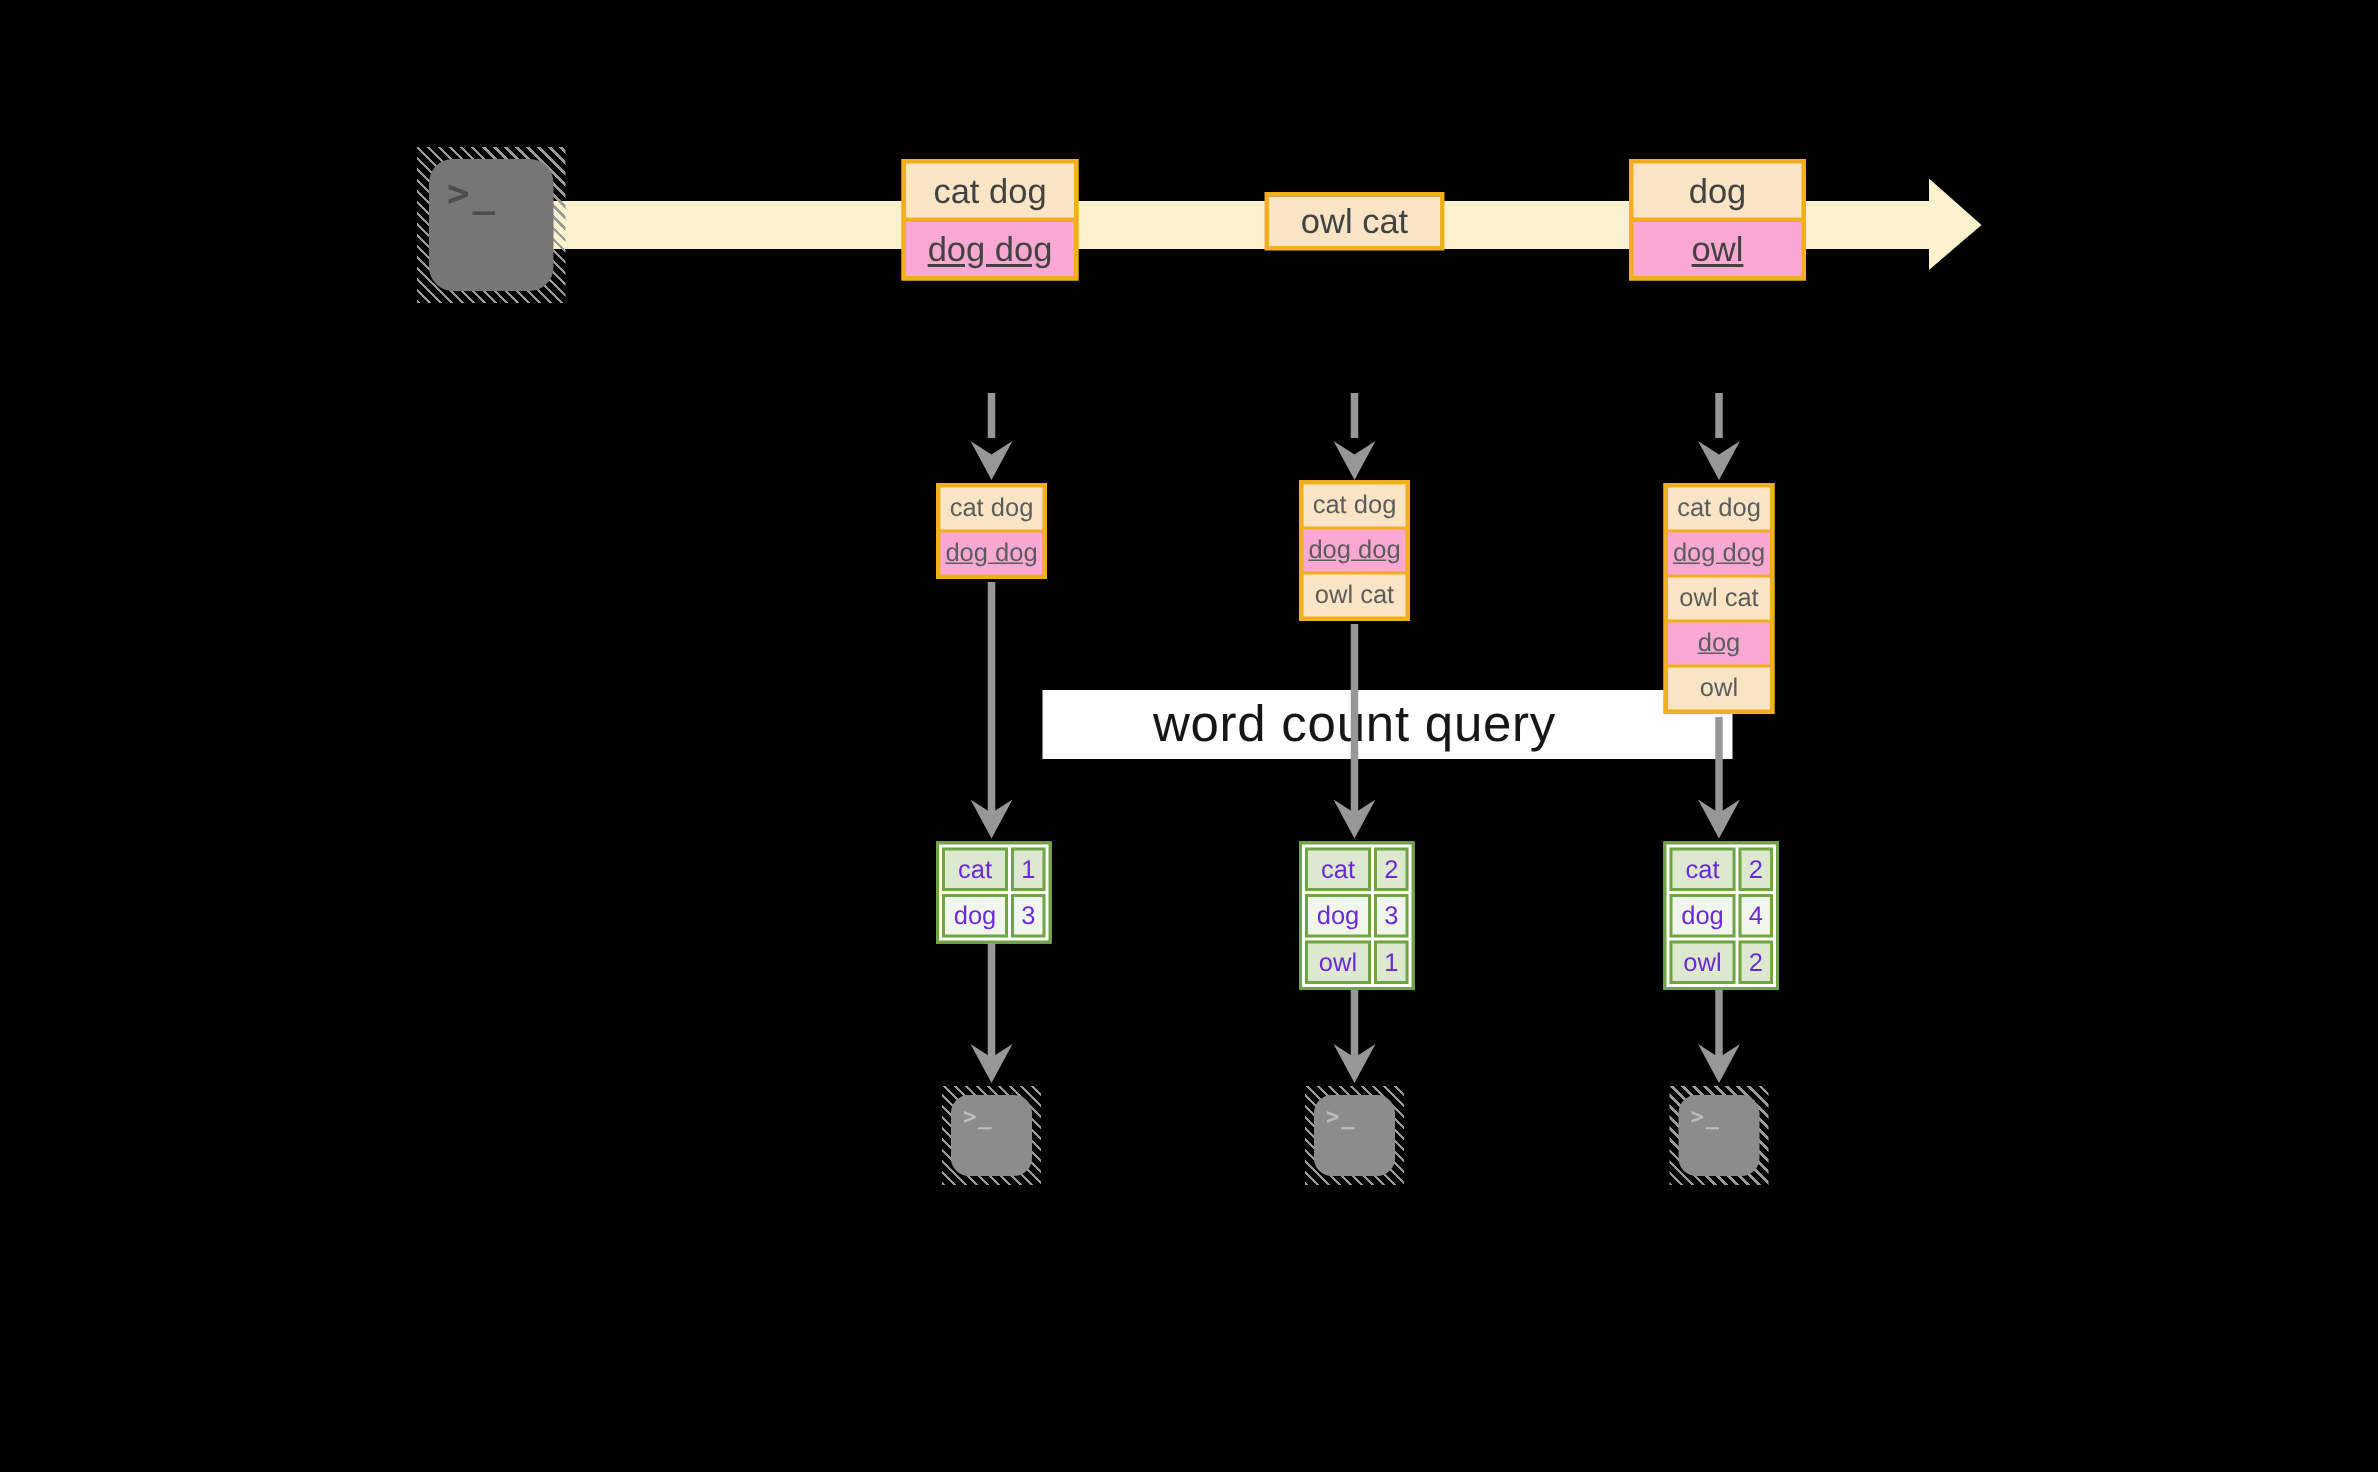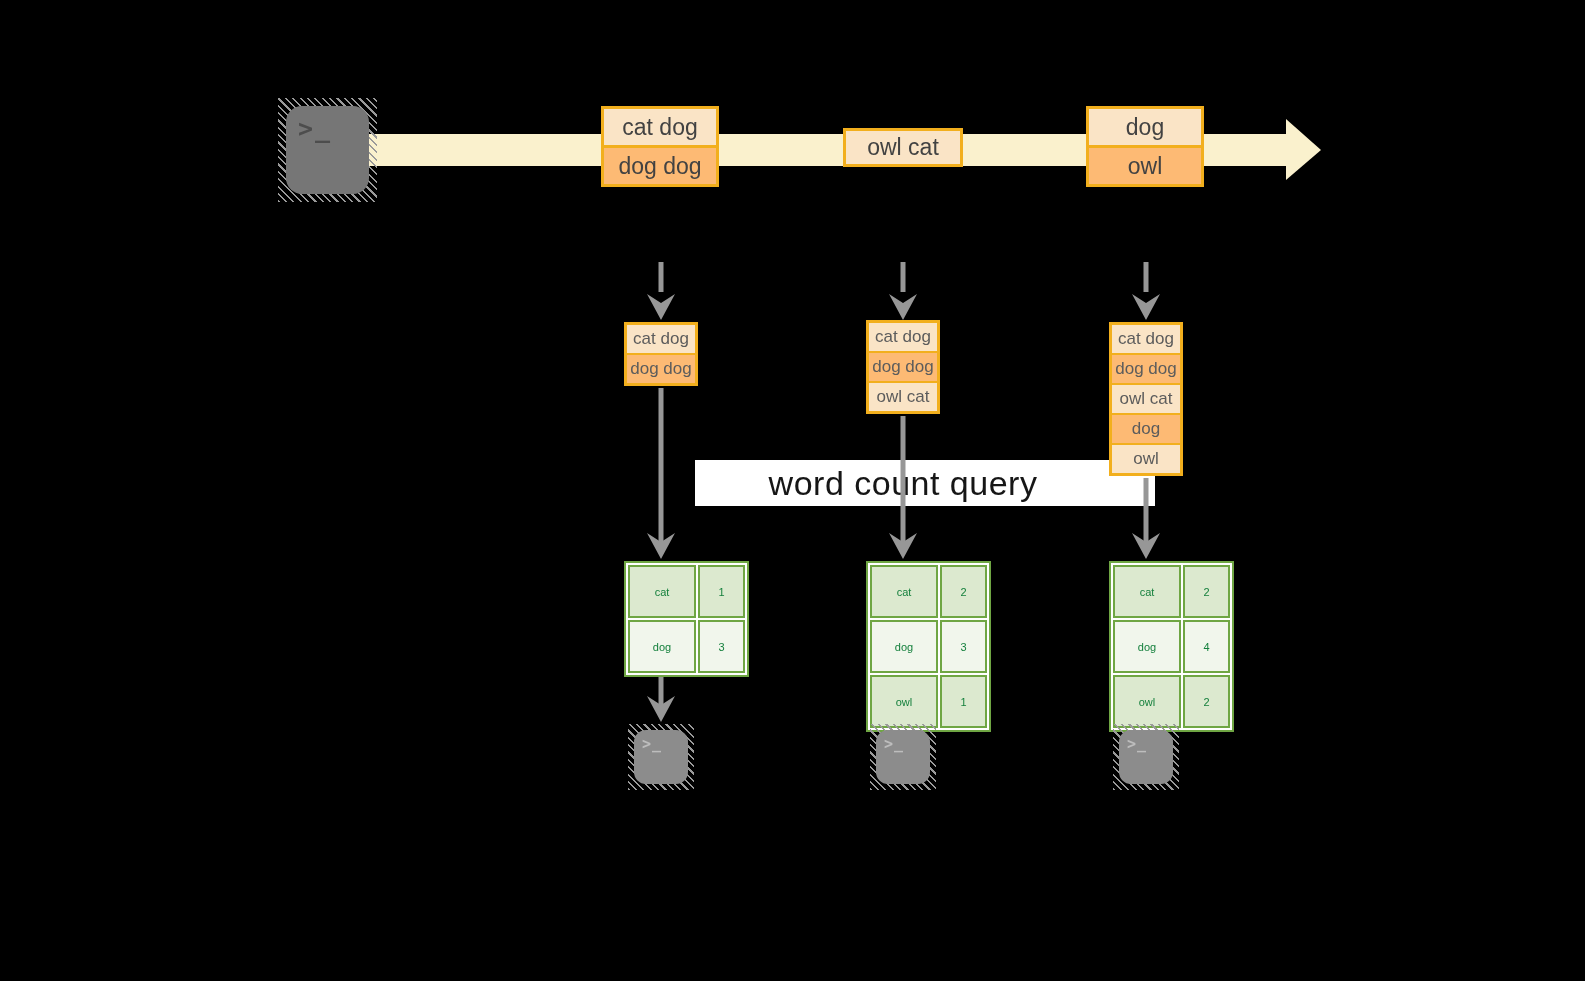--- a/index.html
+++ b/index.html
@@ -17,33 +17,33 @@
   .wcq span { font-size:34px; font-weight:400; color:#161616; letter-spacing:0.5px; }
 
   svg.arrows { position:absolute; left:0; top:0; z-index:2; }
 
   
   .sbox { position:absolute; border:3px solid #F2AF1D; background:#F2AF1D; z-index:3; }
   .sbox .r { display:flex; align-items:center; justify-content:center;
              font-size:23px; color:#424242; height:36px; }
   .sbox .r + .r { margin-top:3px; }
   .rd { background:#FAE4C6; }
-  .rl { background:#fdba74; }
+  .rl { background:#f9a8d4;text-decoration:underline; }
 
   
   .stack { position:absolute; border:3px solid #F2AF1D; background:#F2AF1D; width:68px; z-index:3; }
   .stack .r { display:flex; align-items:center; justify-content:center;
               font-size:17px; color:#5C5C5C; height:28px; }
   .stack .r + .r { margin-top:2px; }
 
   
   .gtable { position:absolute; border-collapse:separate; border-spacing:2px;
             background:#FFFFFF; border:2px solid #6FA643; z-index:3; }
-  .gtable td { border:2px solid #6FA643; font-size:11px; color:#15803d;
-               text-align:center; padding:12px; }
+  .gtable td { border:2px solid #6FA643; font-size:17px; color:#6d28d9;
+               text-align:center; padding:0; }
   .gtable td.w { width:40px; height:25px; }
   .gtable td.c { width:19px; }
   .gtable tr:nth-child(odd) td { background:#DCE9CF; }
   .gtable tr:nth-child(even) td { background:#F1F6EC; }
 
   
   .term { position:absolute; z-index:3;
     background:repeating-linear-gradient(45deg,#9A9A9A 0px,#9A9A9A 1.6px,transparent 1.6px,transparent 5.2px); }
   .term-body { position:absolute; background:#767676; border-radius:16px; inset:8px; }
   .term.big .term-body { inset:8px; background:#767676; }

